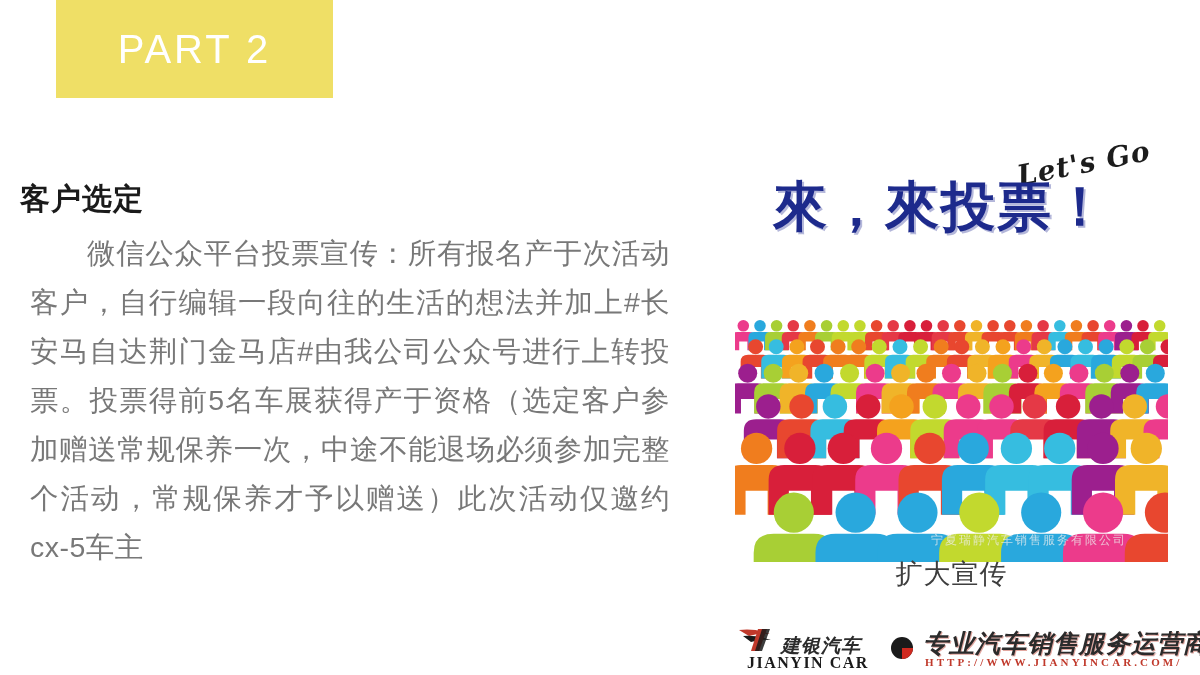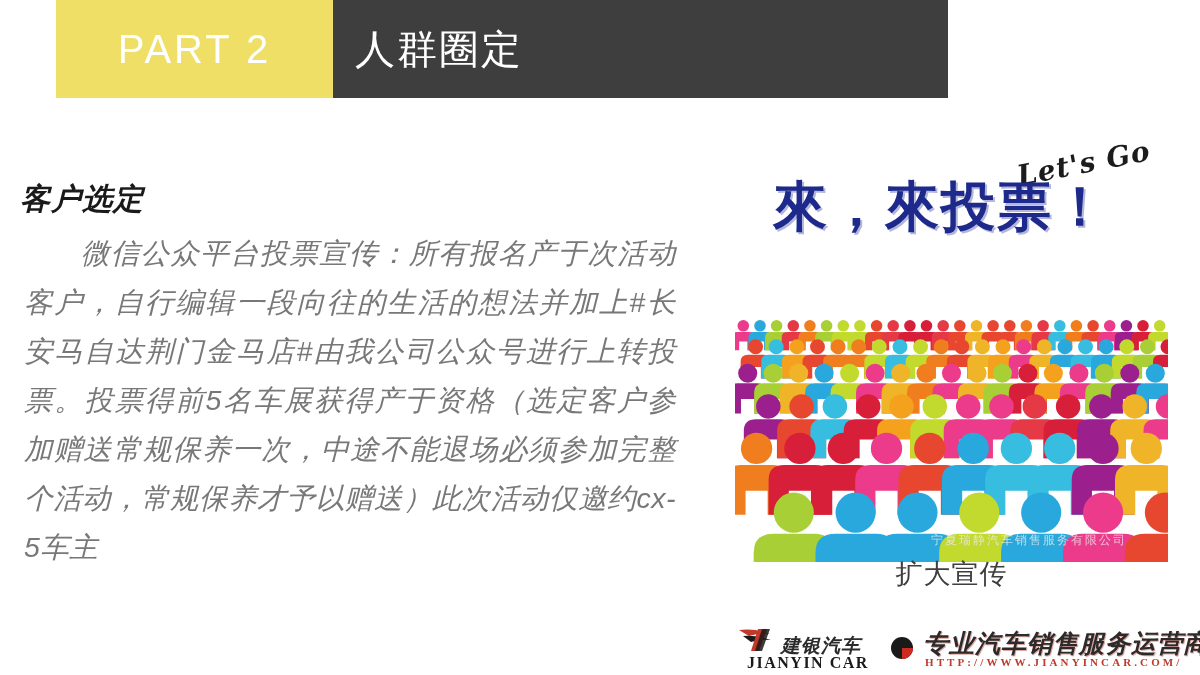--- a/index.html
+++ b/index.html
@@ -53,37 +53,36 @@
     letter-spacing: 2px;
     line-height: 1;
   }
 
   
   #content-left {
     position: absolute;
     left: 20px;
     top: 182px;
     width: 660px;
-    font-style: italic;
   }
   #content-heading {
     font-size: 30px;
     font-weight: bold;
     color: #1a1a1a;
     letter-spacing: 1px;
     margin: 0 0 14px 0;
     line-height: 1.1;
   }
   #content-paragraph {
     font-size: 28.5px;
     color: #787878;
     line-height: 1.72;
     letter-spacing: 0.5px;
     text-indent: 2em;
-    margin: 4px;
+    margin: 10px;
     text-align: justify;
     text-justify: inter-character;
   }
 
   
   #promo-image {
     position: absolute;
     left: 735px;
     top: 122px;
     width: 433px;
@@ -233,23 +232,20 @@
     letter-spacing: 3.1px;
     white-space: nowrap;
   }
 </style>
 </head>
 <body>
 
 <div id="header-band">
   <div id="part-label-box">
     <span id="part-label-text">PART 2</span>
-  </div>
-  <div id="section-title-box">
-    <span id="section-title-text">人群圈定</span>
   </div>
 </div>
 
 <div id="content-left">
   <h2 id="content-heading">客户选定</h2>
   <p id="content-paragraph">微信公众平台投票宣传：所有报名产于次活动客户，自行编辑一段向往的生活的想法并加上#长安马自达荆门金马店#由我公司公众号进行上转投票。投票得前5名车展获得产于资格（选定客户参加赠送常规保养一次，中途不能退场必须参加完整个活动，常规保养才予以赠送）此次活动仅邀约cx-5车主</p>
 </div>
 
 <div id="promo-image">
 

